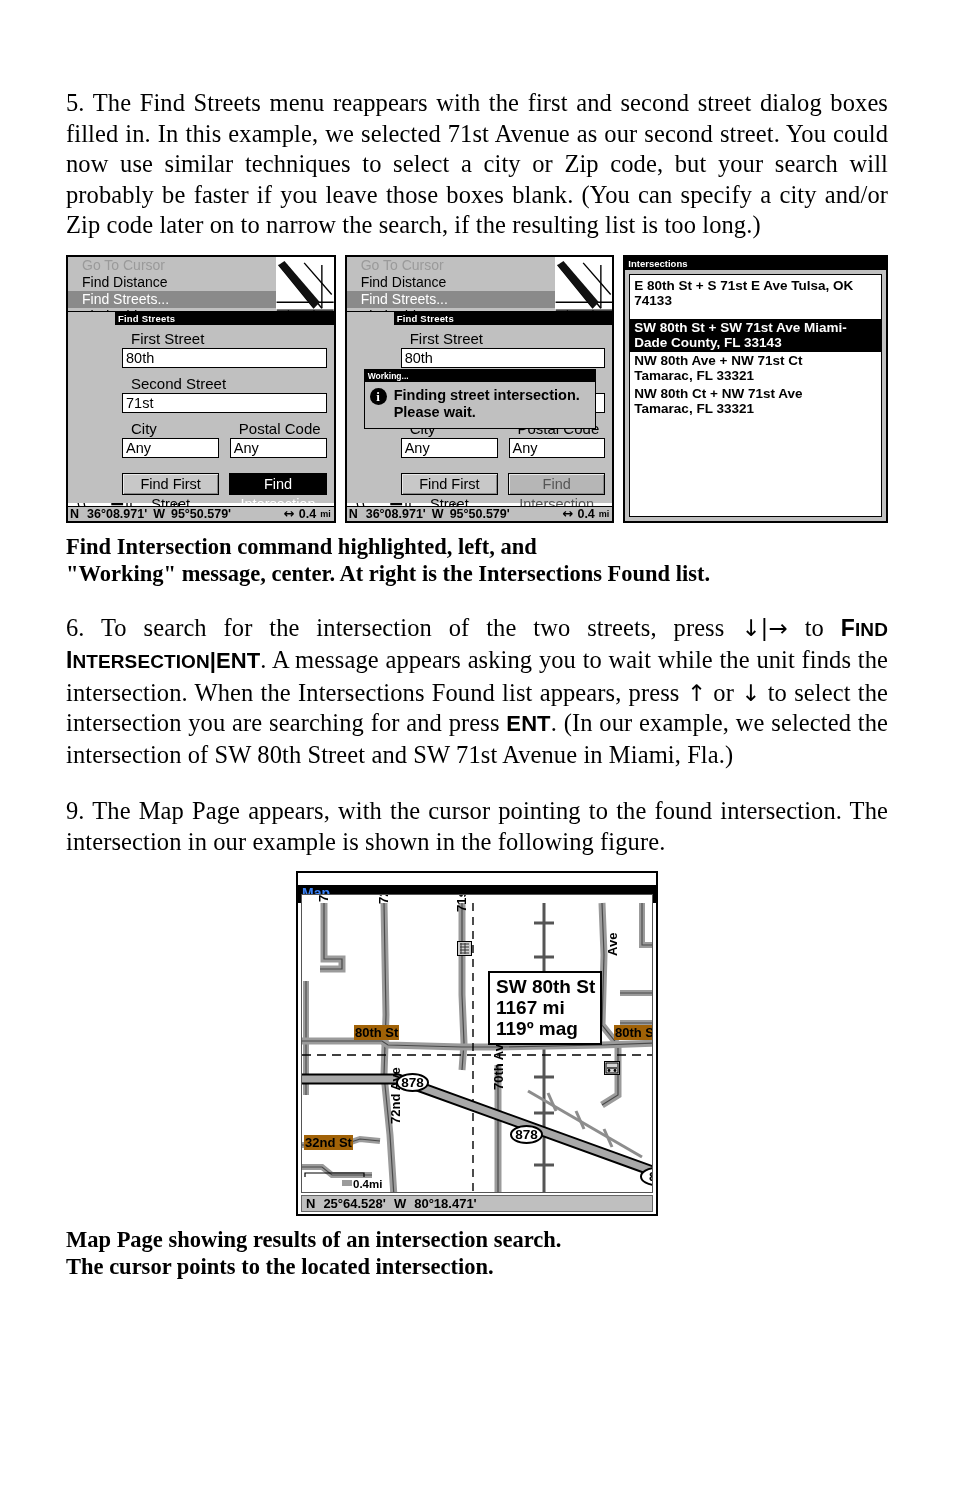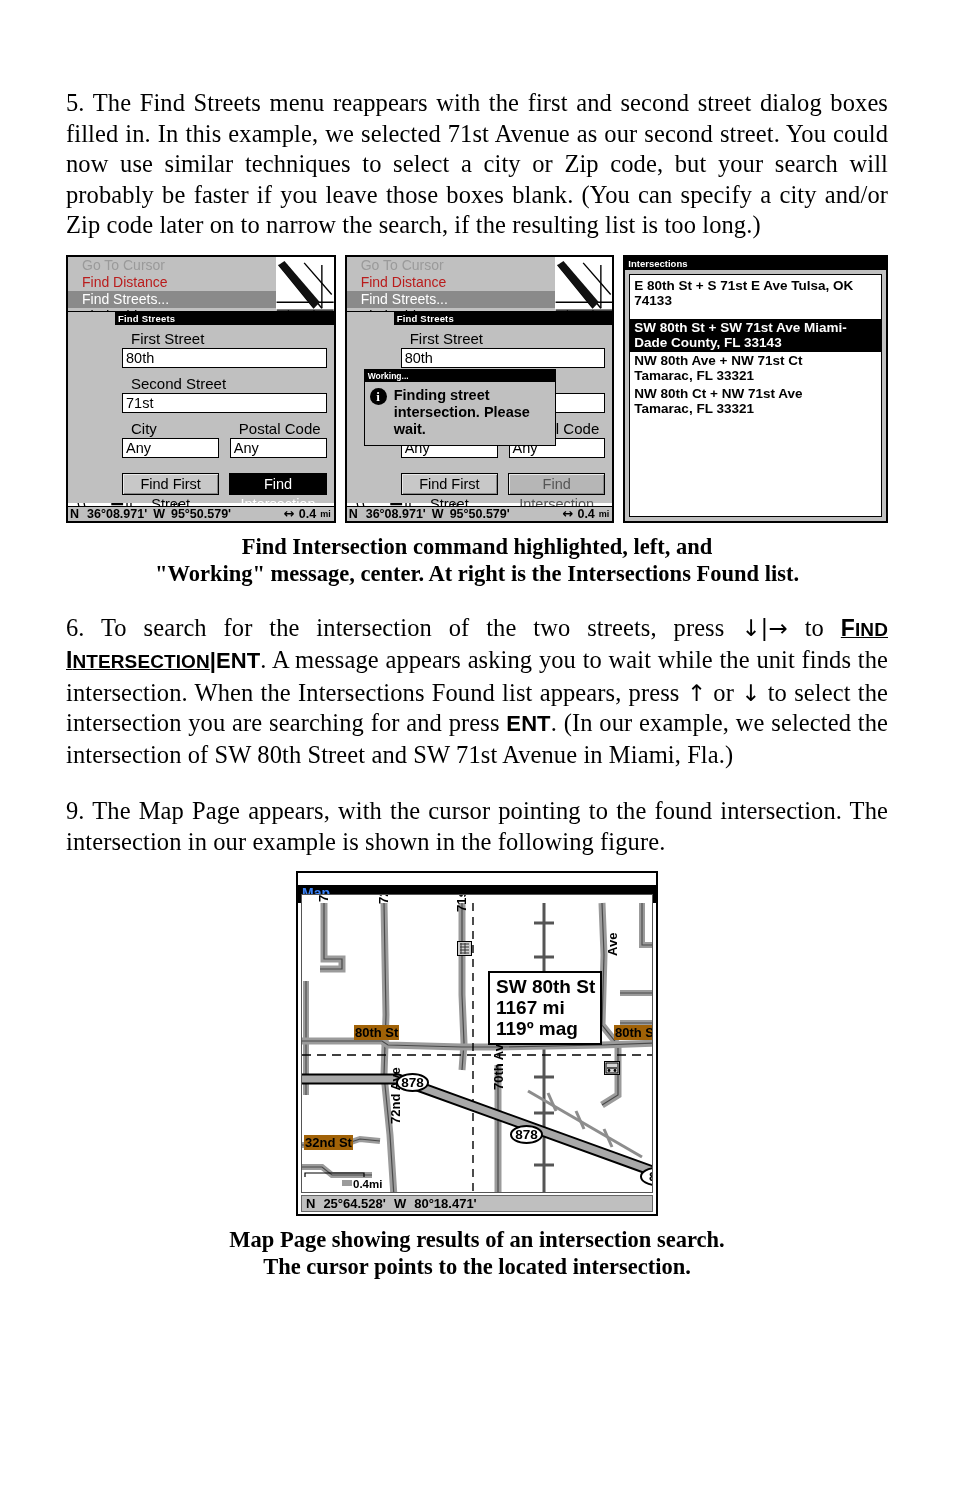--- a/index.html
+++ b/index.html
@@ -28,37 +28,36 @@
     line-height: 30.5px;
     text-align: justify;
     margin: 0 0 14px 0;
     letter-spacing: 0.1px;
   }
   .sc {
     font-family: "Liberation Sans", sans-serif;
     font-weight: bold;
     font-size: 19px;
     letter-spacing: 0.1px;
-    text-decoration: underline;
   }
   .sc .cap { font-size: 23px; }
   .bold-sans {
     font-family: "Liberation Sans", sans-serif;
     font-weight: bold;
     font-size: 22px;
   }
   .arr { font-family: "DejaVu Sans", sans-serif; font-size: 23px; }
 
   
   .caption {
     font-family: "Liberation Serif", serif;
     font-weight: bold;
     font-size: 22.5px;
     line-height: 27px;
-    text-align: center;
+    text-align: left;
     margin: 10px 0 0 0;
   }
 
   
   .shot-row {
     display: flex;
     gap: 9px;
     margin-top: 14px;
     margin-left: 0px;
     justify-content: flex-start;
@@ -83,21 +82,21 @@
   
   .menu {
     position: absolute;
     left: 0; top: 0;
     width: 208px;
     background: #c0c0c0;
     z-index: 3;
   }
   .menu-item {
     font-size: 14px;
-    color: #b91c1c;
+    color: #000000;
     padding: 1px 0 1px 14px;
     line-height: 15px;
     height: 17px;
     white-space: nowrap;
   }
   .menu-item.dim { color: #9a9a9a; }
   .menu-item.sel { background: #8a8a8a; color: #fff; }
   .menu-item.clip { height: 9px; overflow: hidden; color:#000; }
 
   
@@ -142,21 +141,21 @@
     height: 22px;
     box-shadow: inset 1px 1px 0 #e8e8e8, inset -1px -1px 0 #888;
   }
   .btn.inverted { background:#000; color:#fff; box-shadow:none; }
   .btn.greyed { background:#b6b6b6; color:#555; }
 
   
   .working {
     position:absolute;
     left: 17px; top: 112px;
-    width: 192px;
+    width: 232px;
     z-index: 6;
     border:1px solid #000;
     background:#c0c0c0;
   }
   .working-title {
     background:#000; color:#fff;
     font-size: 8.5px; font-weight:bold;
     padding: 1px 0 1px 3px;
     height: 12px; line-height: 10px;
   }

